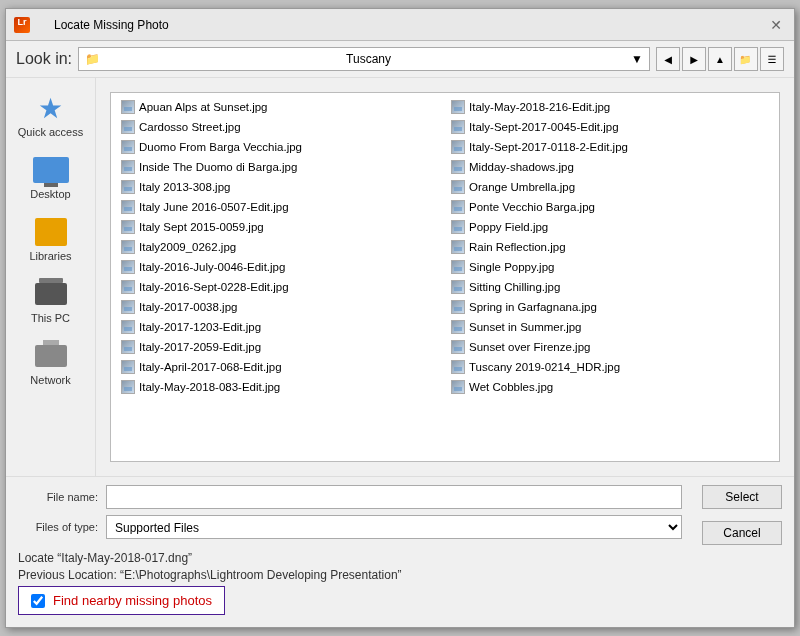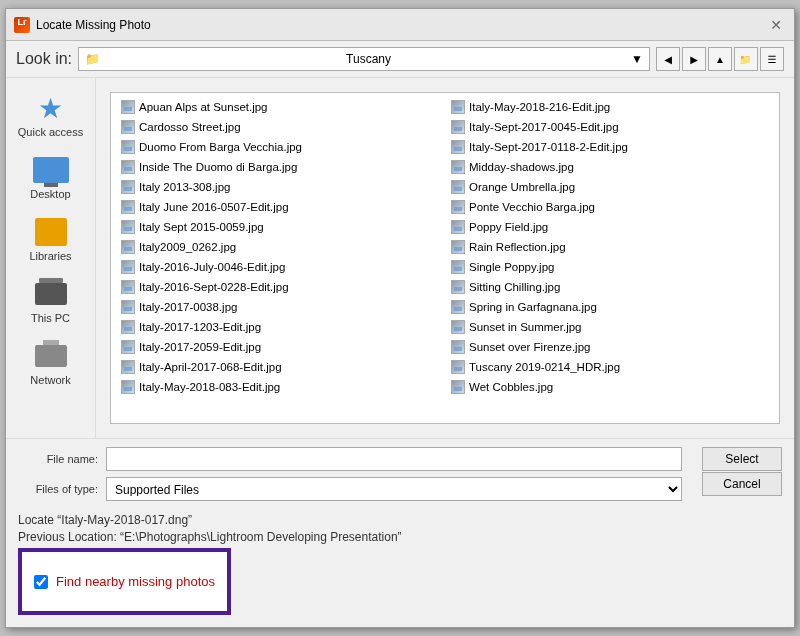--- a/index.html
+++ b/index.html
@@ -28,21 +28,21 @@
       border-bottom: 1px solid #bbb;
       height: 32px;
       display: flex;
       align-items: center;
       padding: 0 8px;
       flex-shrink: 0;
     }
     .title-bar-icon {
       width: 16px;
       height: 16px;
-      margin-right: 6px;
+      margin-right: 24px;
       background: linear-gradient(135deg, #cc3300, #ff6600);
       border-radius: 2px;
       display: flex;
       align-items: flex-start;
       justify-content: center;
       color: white;
       font-size: 9px;
       font-weight: bold;
       flex-shrink: 0;
     }
@@ -290,21 +290,21 @@
       flex: 1;
       height: 24px;
       border: 1px solid #aaa;
       background: white;
       padding: 4px 4px;
       font-size: 12px;
     }
     .btn-panel {
       display: flex;
       flex-direction: column;
-      gap: 1px;
+      gap: 12px;
       margin-left: 8px;
       flex-shrink: 0;
     }
     .btn {
       width: 80px;
       height: 24px;
       border: 1px solid #aaa;
       background: #e8e8e8;
       cursor: pointer;
       font-size: 12px;
@@ -319,22 +319,22 @@
       padding: 6px 0 4px 0;
     }
     .info-line {
       font-size: 12px;
       color: #333;
       margin-bottom: 3px;
     }
     .find-nearby-box {
       display: flex;
       align-items: center;
-      border: 4px solid #4c1d95;
-      padding: 22px 12px;
+      border: 1px solid #4c1d95;
+      padding: 6px 12px;
       background: white;
       cursor: pointer;
       width: fit-content;
       margin-top: 4px;
     }
     .find-nearby-box input[type=checkbox] {
       margin-right: 8px;
       width: 14px;
       height: 14px;
     }

